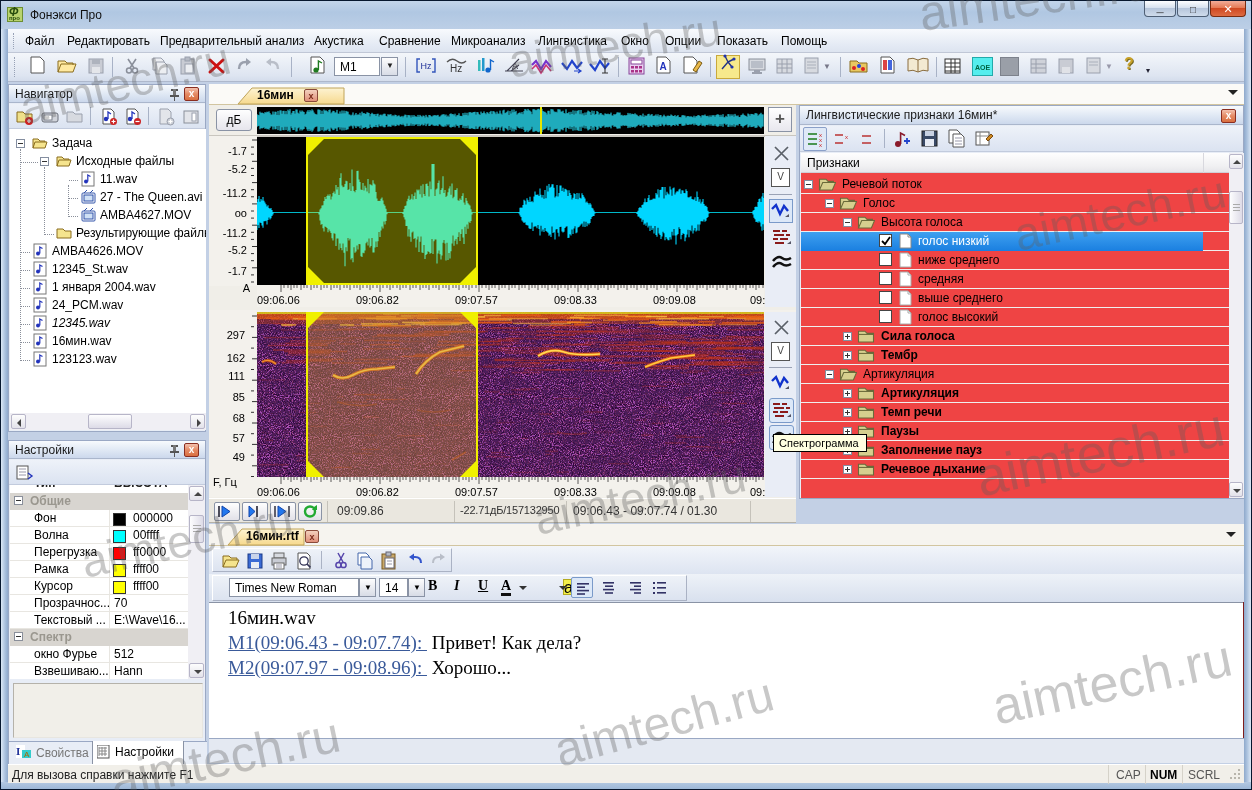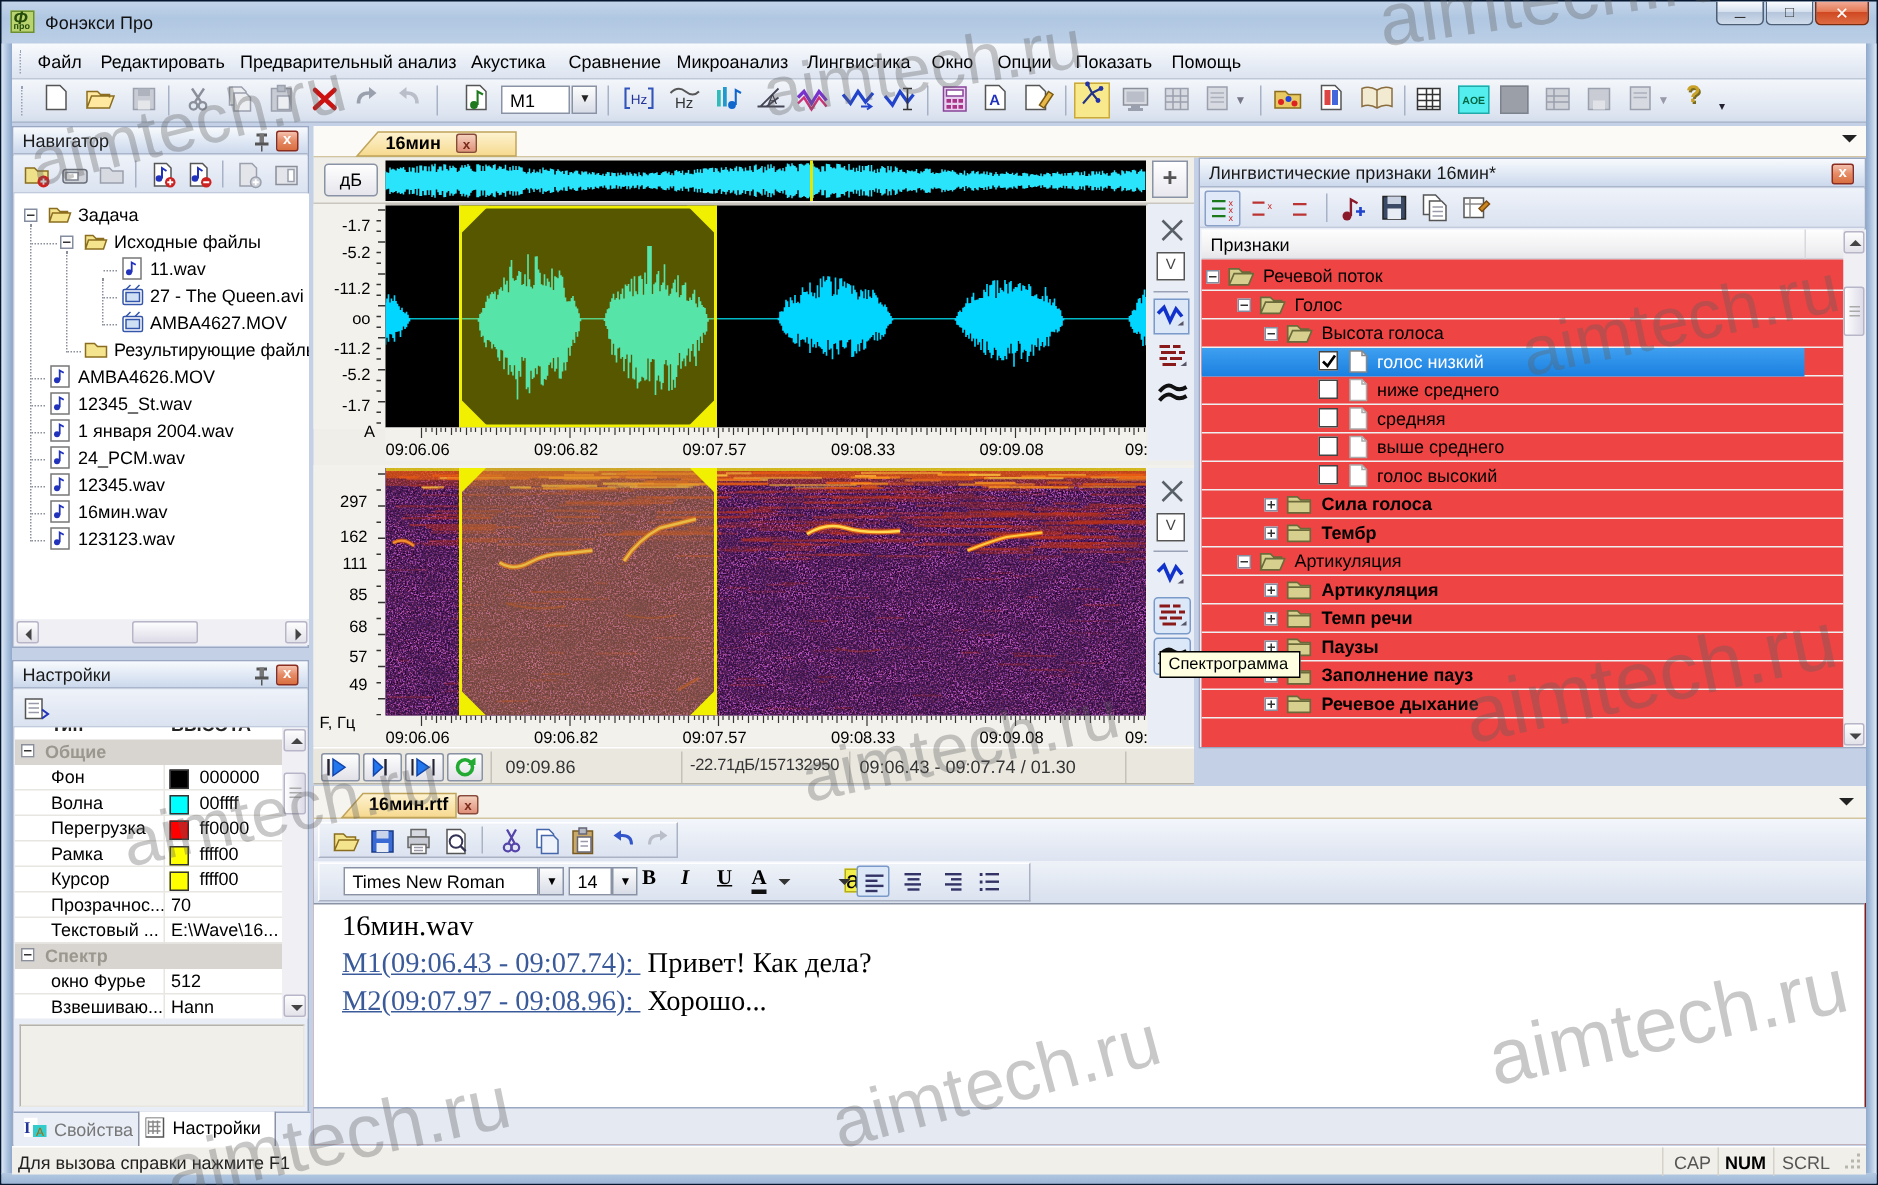--- a/index.html
+++ b/index.html
@@ -404,21 +404,21 @@
     <span class="abs" style="left:42px;top:1px;">1 января 2004.wav</span>
     </div>
     <div class="trow" style="left:0;top:168px;width:196px;">
     <svg class="abs" style="left:22px;top:0px" width="16" height="16" viewBox="0 0 16 16">
               <rect x="2" y="1" width="12" height="14" fill="#fff" stroke="#777"></rect>
               <circle cx="6" cy="10.5" r="2" fill="#2233bb"></circle>
               <path d="M7.8 10.5 V4 L10.5 5.5" stroke="#2233bb" stroke-width="1.2" fill="none"></path>
             </svg>
     <span class="abs" style="left:42px;top:1px;">24_PCM.wav</span>
     </div>
-    <div class="trow" style="left:0;top:186px;width:196px;">
+    <div class="trow" style="left:0;top:186px;width:196px;font-style:italic;">
     <svg class="abs" style="left:22px;top:0px" width="16" height="16" viewBox="0 0 16 16">
               <rect x="2" y="1" width="12" height="14" fill="#fff" stroke="#777"></rect>
               <circle cx="6" cy="10.5" r="2" fill="#2233bb"></circle>
               <path d="M7.8 10.5 V4 L10.5 5.5" stroke="#2233bb" stroke-width="1.2" fill="none"></path>
             </svg>
     <span class="abs" style="left:42px;top:1px;">12345.wav</span>
     </div>
     <div class="trow" style="left:0;top:204px;width:196px;">
     <svg class="abs" style="left:22px;top:0px" width="16" height="16" viewBox="0 0 16 16">
               <rect x="2" y="1" width="12" height="14" fill="#fff" stroke="#777"></rect>

